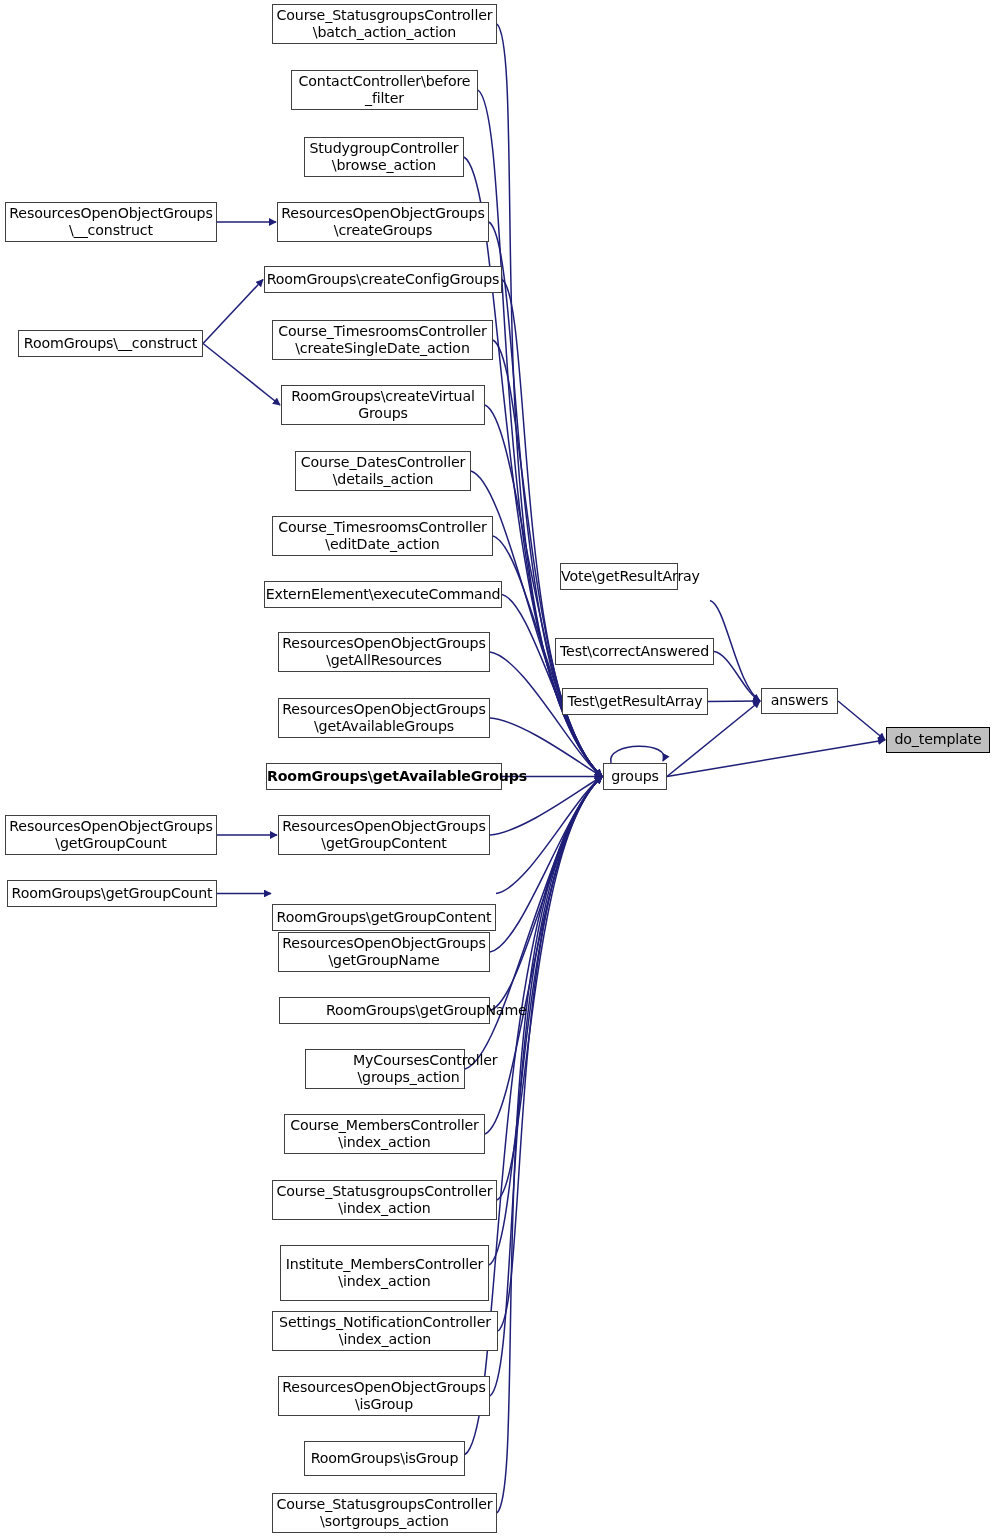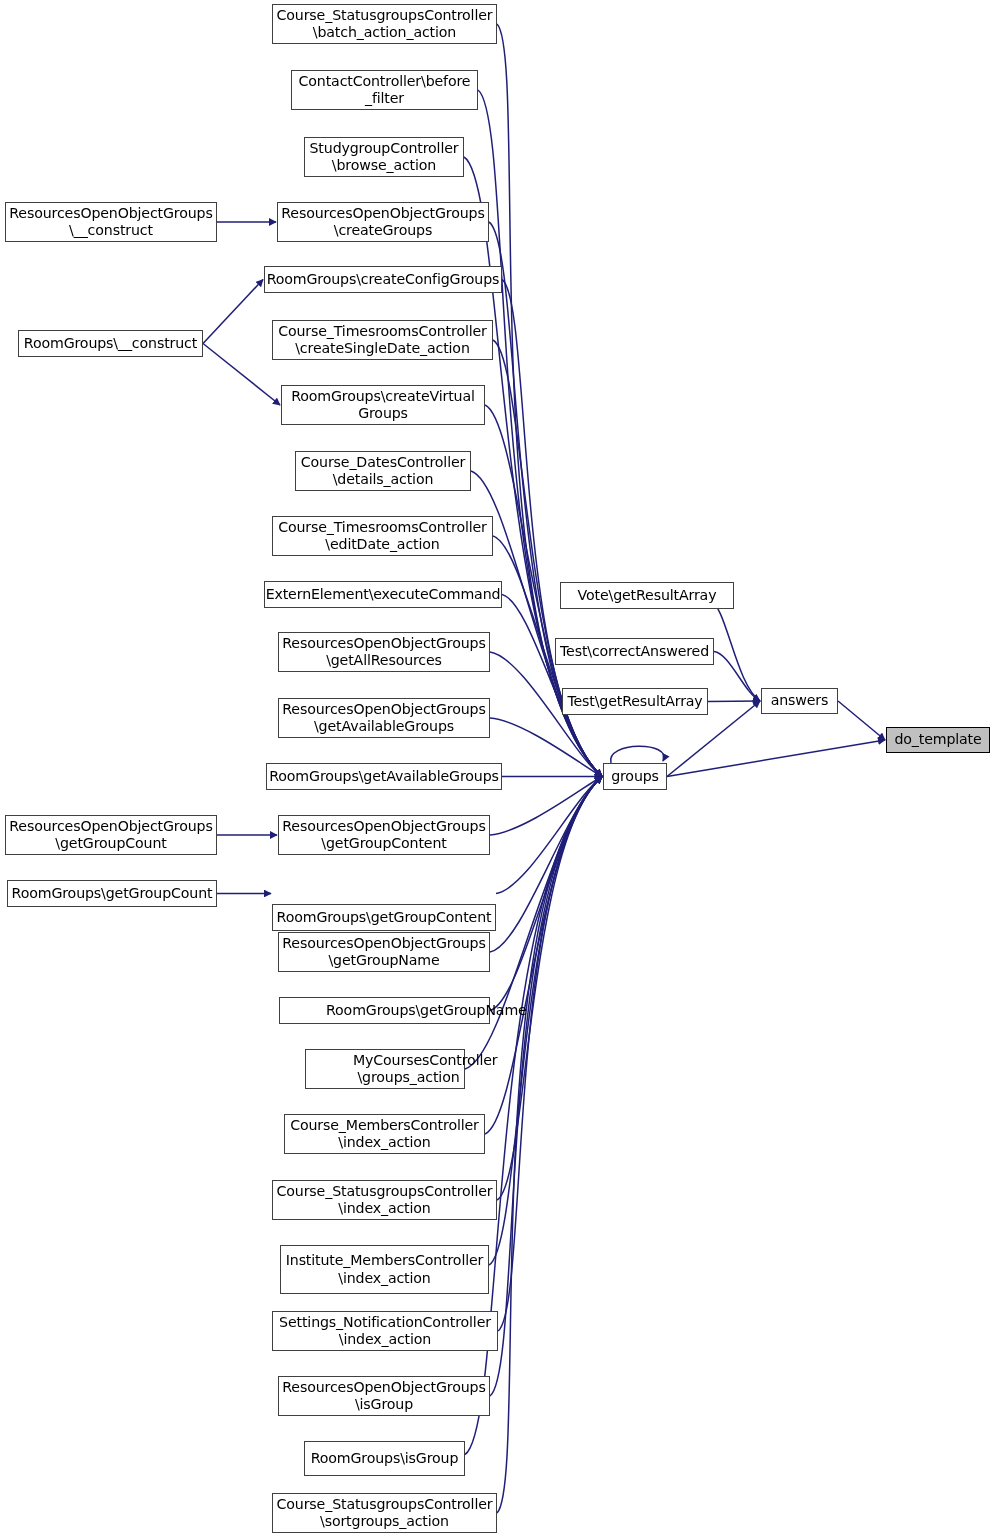--- a/index.html
+++ b/index.html
@@ -118,45 +118,45 @@
 Groups</span></div>
       <div class="node" style="left: 295px; top: 451px; width: 176px; height: 40px;"><span class="lbl">Course_DatesController
 \details_action</span></div>
       <div class="node" style="left: 272px; top: 516px; width: 221px; height: 40px;"><span class="lbl">Course_TimesroomsController
 \editDate_action</span></div>
       <div class="node" style="left: 264px; top: 581px; width: 238px; height: 27px;"><span class="lbl">ExternElement\executeCommand</span></div>
       <div class="node" style="left: 278px; top: 632px; width: 212px; height: 40px;"><span class="lbl">ResourcesOpenObjectGroups
 \getAllResources</span></div>
       <div class="node" style="left: 278px; top: 698px; width: 212px; height: 40px;"><span class="lbl">ResourcesOpenObjectGroups
 \getAvailableGroups</span></div>
-      <div class="node" style="left: 266px; top: 763px; width: 236px; height: 27px;"><span class="lbl">RoomGroups\getAvailableGroups</span></div>
+      <div class="node" style="left: 266px; top: 763px; width: 236px; height: 27px; font-weight: bold;"><span class="lbl">RoomGroups\getAvailableGroups</span></div>
       <div class="node" style="left: 5px; top: 815px; width: 212px; height: 40px;"><span class="lbl">ResourcesOpenObjectGroups
 \getGroupCount</span></div>
       <div class="node" style="left: 278px; top: 815px; width: 212px; height: 40px;"><span class="lbl">ResourcesOpenObjectGroups
 \getGroupContent</span></div>
       <div class="node" style="left: 7px; top: 880px; width: 210px; height: 27px;"><span class="lbl">RoomGroups\getGroupCount</span></div>
       <div class="node" style="left: 272px; top: 904px; width: 224px; height: 27px;"><span class="lbl">RoomGroups\getGroupContent</span></div>
       <div class="node" style="left: 278px; top: 932px; width: 212px; height: 40px;"><span class="lbl">ResourcesOpenObjectGroups
 \getGroupName</span></div>
       <div class="node" style="left: 279px; top: 997px; width: 211px; height: 27px; padding-left: 46px;"><span class="lbl">RoomGroups\getGroupName</span></div>
       <div class="node" style="left: 305px; top: 1049px; width: 160px; height: 40px; padding-left: 47px;"><span class="lbl">MyCoursesController
 \groups_action</span></div>
       <div class="node" style="left: 284px; top: 1114px; width: 201px; height: 40px;"><span class="lbl">Course_MembersController
 \index_action</span></div>
       <div class="node" style="left: 272px; top: 1180px; width: 225px; height: 40px;"><span class="lbl">Course_StatusgroupsController
 \index_action</span></div>
-      <div class="node" style="left: 280px; top: 1245px; width: 209px; height: 49px;"><span class="lbl">Institute_MembersController
+      <div class="node" style="left: 280px; top: 1245px; width: 209px; height: 56px;"><span class="lbl">Institute_MembersController
 \index_action</span></div>
       <div class="node" style="left: 272px; top: 1311px; width: 226px; height: 40px;"><span class="lbl">Settings_NotificationController
 \index_action</span></div>
       <div class="node" style="left: 278px; top: 1376px; width: 212px; height: 40px;"><span class="lbl">ResourcesOpenObjectGroups
 \isGroup</span></div>
       <div class="node" style="left: 304px; top: 1441px; width: 161px; height: 35px;"><span class="lbl">RoomGroups\isGroup</span></div>
       <div class="node" style="left: 272px; top: 1493px; width: 225px; height: 40px;"><span class="lbl">Course_StatusgroupsController
 \sortgroups_action</span></div>
-      <div class="node" style="left: 560px; top: 582px; width: 174px; height: 27px;"><span class="lbl">Vote\getResultArray</span></div>
+      <div class="node" style="left: 560px; top: 563px; width: 118px; height: 27px;"><span class="lbl">Vote\getResultArray</span></div>
       <div class="node" style="left: 555px; top: 638px; width: 159px; height: 27px;"><span class="lbl">Test\correctAnswered</span></div>
       <div class="node" style="left: 562px; top: 688px; width: 146px; height: 27px;"><span class="lbl">Test\getResultArray</span></div>
       <div class="node" style="left: 761px; top: 688px; width: 77px; height: 26px;"><span class="lbl">answers</span></div>
       <div class="node" style="left: 603px; top: 763px; width: 64px; height: 27px;"><span class="lbl">groups</span></div>
       <div class="node highlight" style="left: 886px; top: 727px; width: 104px; height: 26px;"><span class="lbl">do_template</span></div>
     </div>
 </div>
 
 </body></html>

